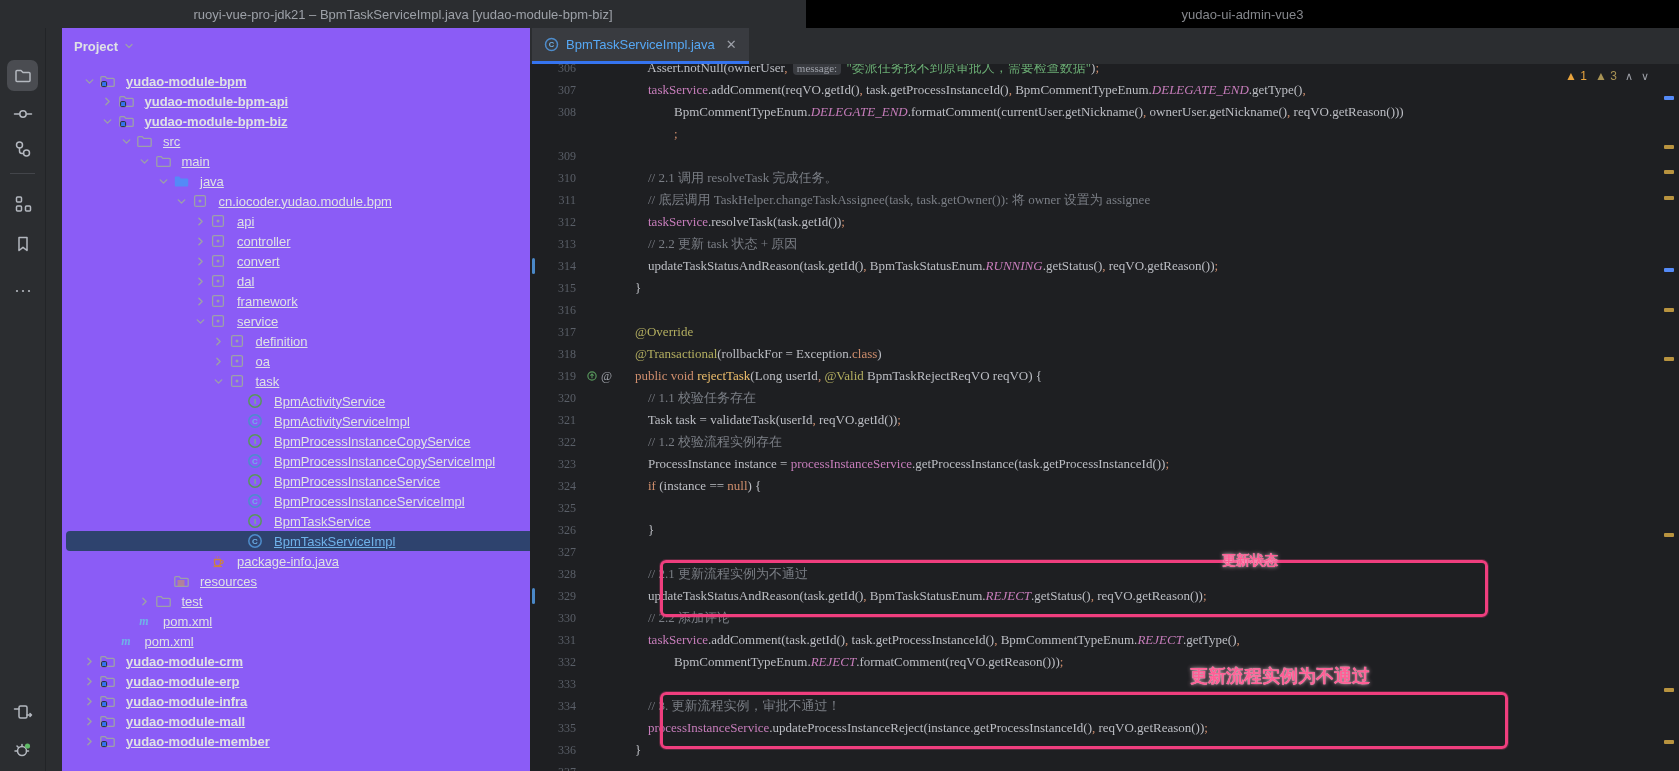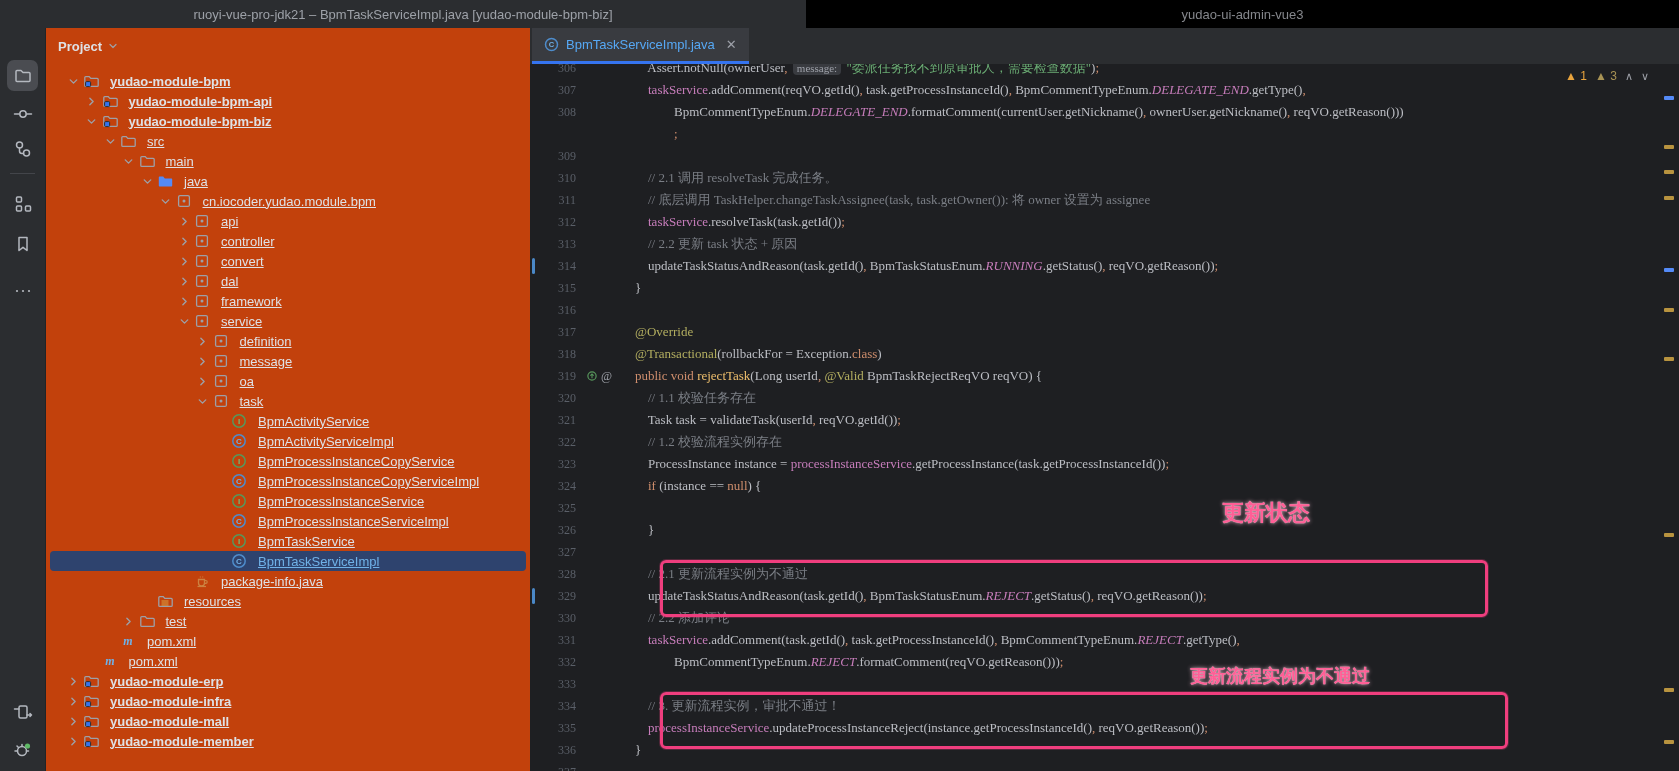--- a/index.html
+++ b/index.html
@@ -14,21 +14,21 @@
     font-size:13px;color:#85878c;}
   
   .main{position:absolute;left:0;top:28px;width:1679px;height:743px;background:#2b2d30;}
   
   .activitybar{position:absolute;left:0;top:0;width:45px;height:743px;background:#2b2d30;border-right:1px solid #222427;}
   .ab-btn{position:absolute;left:7px;width:31px;height:31px;border-radius:7px;display:flex;align-items:center;justify-content:center;}
   .ab-btn.active{background:#4a4c51;}
   .ab-btn svg{stroke:#b4b8bf;fill:none;stroke-width:1.5;stroke-linecap:round;stroke-linejoin:round;}
   .ab-div{position:absolute;left:10px;width:25px;height:1px;background:#43454a;}
   
-  .project-panel{position:absolute;left:46px;top:0;width:484px;height:743px;background:#c2410c;}
+  .project-panel{position:absolute;left:62px;top:0;width:484px;height:743px;background:#8b5cf6;}
   .pp-header{position:absolute;left:12px;top:0;height:36px;display:flex;align-items:center;gap:5px;
     font-size:13px;font-weight:700;color:#dfe1e5;}
   .pp-header svg{stroke:#9da0a8;fill:none;stroke-width:1.6;stroke-linecap:round;stroke-linejoin:round;}
   .tree{position:absolute;left:0;top:36px;width:484px;height:707px;overflow:hidden;}
   .trow{position:relative;height:20px;display:flex;align-items:center;font-size:13px;color:#dfe1e5;white-space:nowrap;}
   .trow.selected{background:#2e436e;border-radius:4px;margin:0 4px;}
   .trow .chev{width:18px;height:16px;flex:0 0 18px;display:flex;align-items:center;justify-content:center;}
   .trow .ticon{width:18px;height:16px;flex:0 0 18px;display:flex;align-items:center;justify-content:center;}
   .trow .tlabel{margin-left:10px;text-decoration:underline;}
   .trow.bold .tlabel{font-weight:700;}
@@ -362,35 +362,20 @@
             <svg width="13" height="13" viewBox="0 0 16 16" class="ticon-svg">
               <polyline points="6,4 10,8 6,12" fill="none" stroke="#9da0a8" stroke-width="1.7" stroke-linecap="round" stroke-linejoin="round"></polyline>
             </svg>
           </span>
           <span class="ticon">
             <svg width="16" height="16" viewBox="0 0 16 16" class="ticon-svg">
               <rect x="2.6" y="2.6" width="10.8" height="10.8" rx="1.5" fill="none" stroke="#9da0a8" stroke-width="1.3"></rect>
               <circle cx="8" cy="8" r="1.5" fill="#9da0a8"></circle>
             </svg>
           </span>
-          <span class="tlabel">message</span>
-        </div>
-        <div class="trow">
-          <span style="display: inline-block; width: 147.5px; flex: 0 0 auto;"></span>
-          <span class="chev">
-            <svg width="13" height="13" viewBox="0 0 16 16" class="ticon-svg">
-              <polyline points="6,4 10,8 6,12" fill="none" stroke="#9da0a8" stroke-width="1.7" stroke-linecap="round" stroke-linejoin="round"></polyline>
-            </svg>
-          </span>
-          <span class="ticon">
-            <svg width="16" height="16" viewBox="0 0 16 16" class="ticon-svg">
-              <rect x="2.6" y="2.6" width="10.8" height="10.8" rx="1.5" fill="none" stroke="#9da0a8" stroke-width="1.3"></rect>
-              <circle cx="8" cy="8" r="1.5" fill="#9da0a8"></circle>
-            </svg>
-          </span>
           <span class="tlabel">oa</span>
         </div>
         <div class="trow">
           <span style="display: inline-block; width: 147.5px; flex: 0 0 auto;"></span>
           <span class="chev">
             <svg width="13" height="13" viewBox="0 0 16 16" class="ticon-svg">
               <polyline points="4,6 8,10 12,6" fill="none" stroke="#9da0a8" stroke-width="1.7" stroke-linecap="round" stroke-linejoin="round"></polyline>
             </svg>
           </span>
           <span class="ticon">
@@ -539,20 +524,35 @@
         </div>
         <div class="trow">
           <span style="display: inline-block; width: 36.5px; flex: 0 0 auto;"></span>
           <span class="chev"></span>
           <span class="ticon">
             <svg width="16" height="16" viewBox="0 0 16 16" class="ticon-svg">
               <text x="8" y="12" text-anchor="middle" font-size="12" font-weight="bold" font-style="italic" fill="#6fb1e8" font-family="Liberation Serif,serif">m</text>
             </svg>
           </span>
           <span class="tlabel">pom.xml</span>
+        </div>
+        <div class="trow bold">
+          <span style="display: inline-block; width: 18px; flex: 0 0 auto;"></span>
+          <span class="chev">
+            <svg width="13" height="13" viewBox="0 0 16 16" class="ticon-svg">
+              <polyline points="6,4 10,8 6,12" fill="none" stroke="#9da0a8" stroke-width="1.7" stroke-linecap="round" stroke-linejoin="round"></polyline>
+            </svg>
+          </span>
+          <span class="ticon">
+            <svg width="16" height="16" viewBox="0 0 16 16" class="ticon-svg">
+              <path d="M1.8 4.6c0-.6.4-1 1-1h3.4l1.6 1.8h6.4c.6 0 1 .4 1 1v6c0 .6-.4 1-1 1H2.8c-.6 0-1-.4-1-1z" fill="none" stroke="#9da0a8" stroke-width="1.3"></path>
+              <rect x="2.6" y="8.6" width="5" height="5" rx="1" fill="#3574f0" stroke="#2b2d30" stroke-width="1"></rect>
+            </svg>
+          </span>
+          <span class="tlabel">yudao-module-crm</span>
         </div>
         <div class="trow bold">
           <span style="display: inline-block; width: 18px; flex: 0 0 auto;"></span>
           <span class="chev">
             <svg width="13" height="13" viewBox="0 0 16 16" class="ticon-svg">
               <polyline points="6,4 10,8 6,12" fill="none" stroke="#9da0a8" stroke-width="1.7" stroke-linecap="round" stroke-linejoin="round"></polyline>
             </svg>
           </span>
           <span class="ticon">
             <svg width="16" height="16" viewBox="0 0 16 16" class="ticon-svg">
@@ -678,15 +678,15 @@
           <div class="smark yellow" style="top: 624px;"></div>
           <div class="smark yellow" style="top: 676px;"></div>
         </div>
     </div>
   </div>
 </div>
 
 <div id="overlays">
     <div class="pinkbox" style="left: 660px; top: 560px; width: 822px; height: 51px;"></div>
     <div class="pinkbox" style="left: 660px; top: 692px; width: 842px; height: 51px;"></div>
-    <div class="pinklabel" style="left: 1222px; top: 498px; font-size: 22px; font-family: Liberation Mono, monospace;">更新状态</div>
+    <div class="pinklabel" style="left: 1222px; top: 552px; font-size: 14px; font-family: Liberation Mono, monospace;">更新状态</div>
     <div class="pinklabel" style="left: 1190px; top: 664px; font-size: 18px;">更新流程实例为不通过</div>
   </div>
 
 </body></html>

